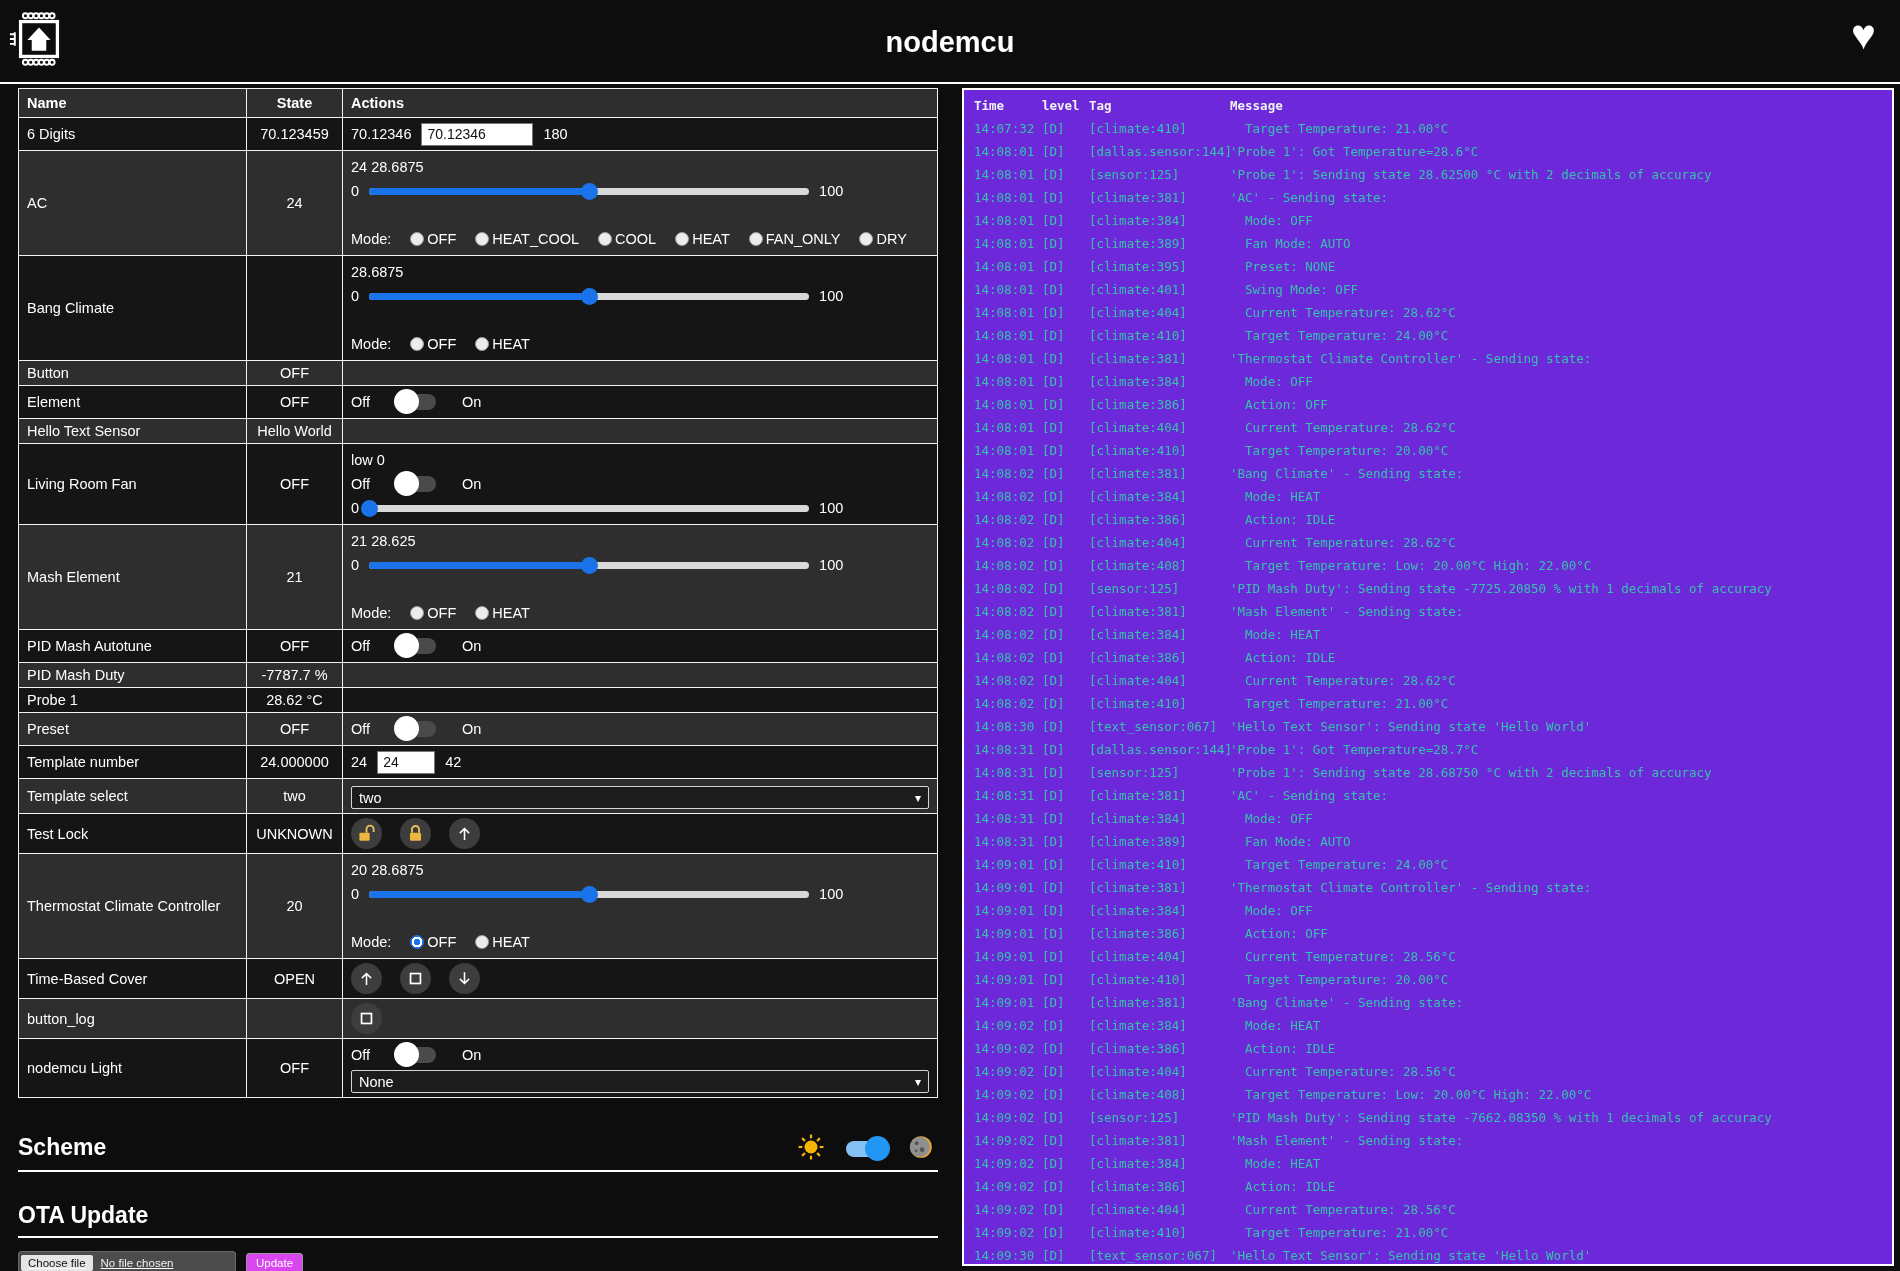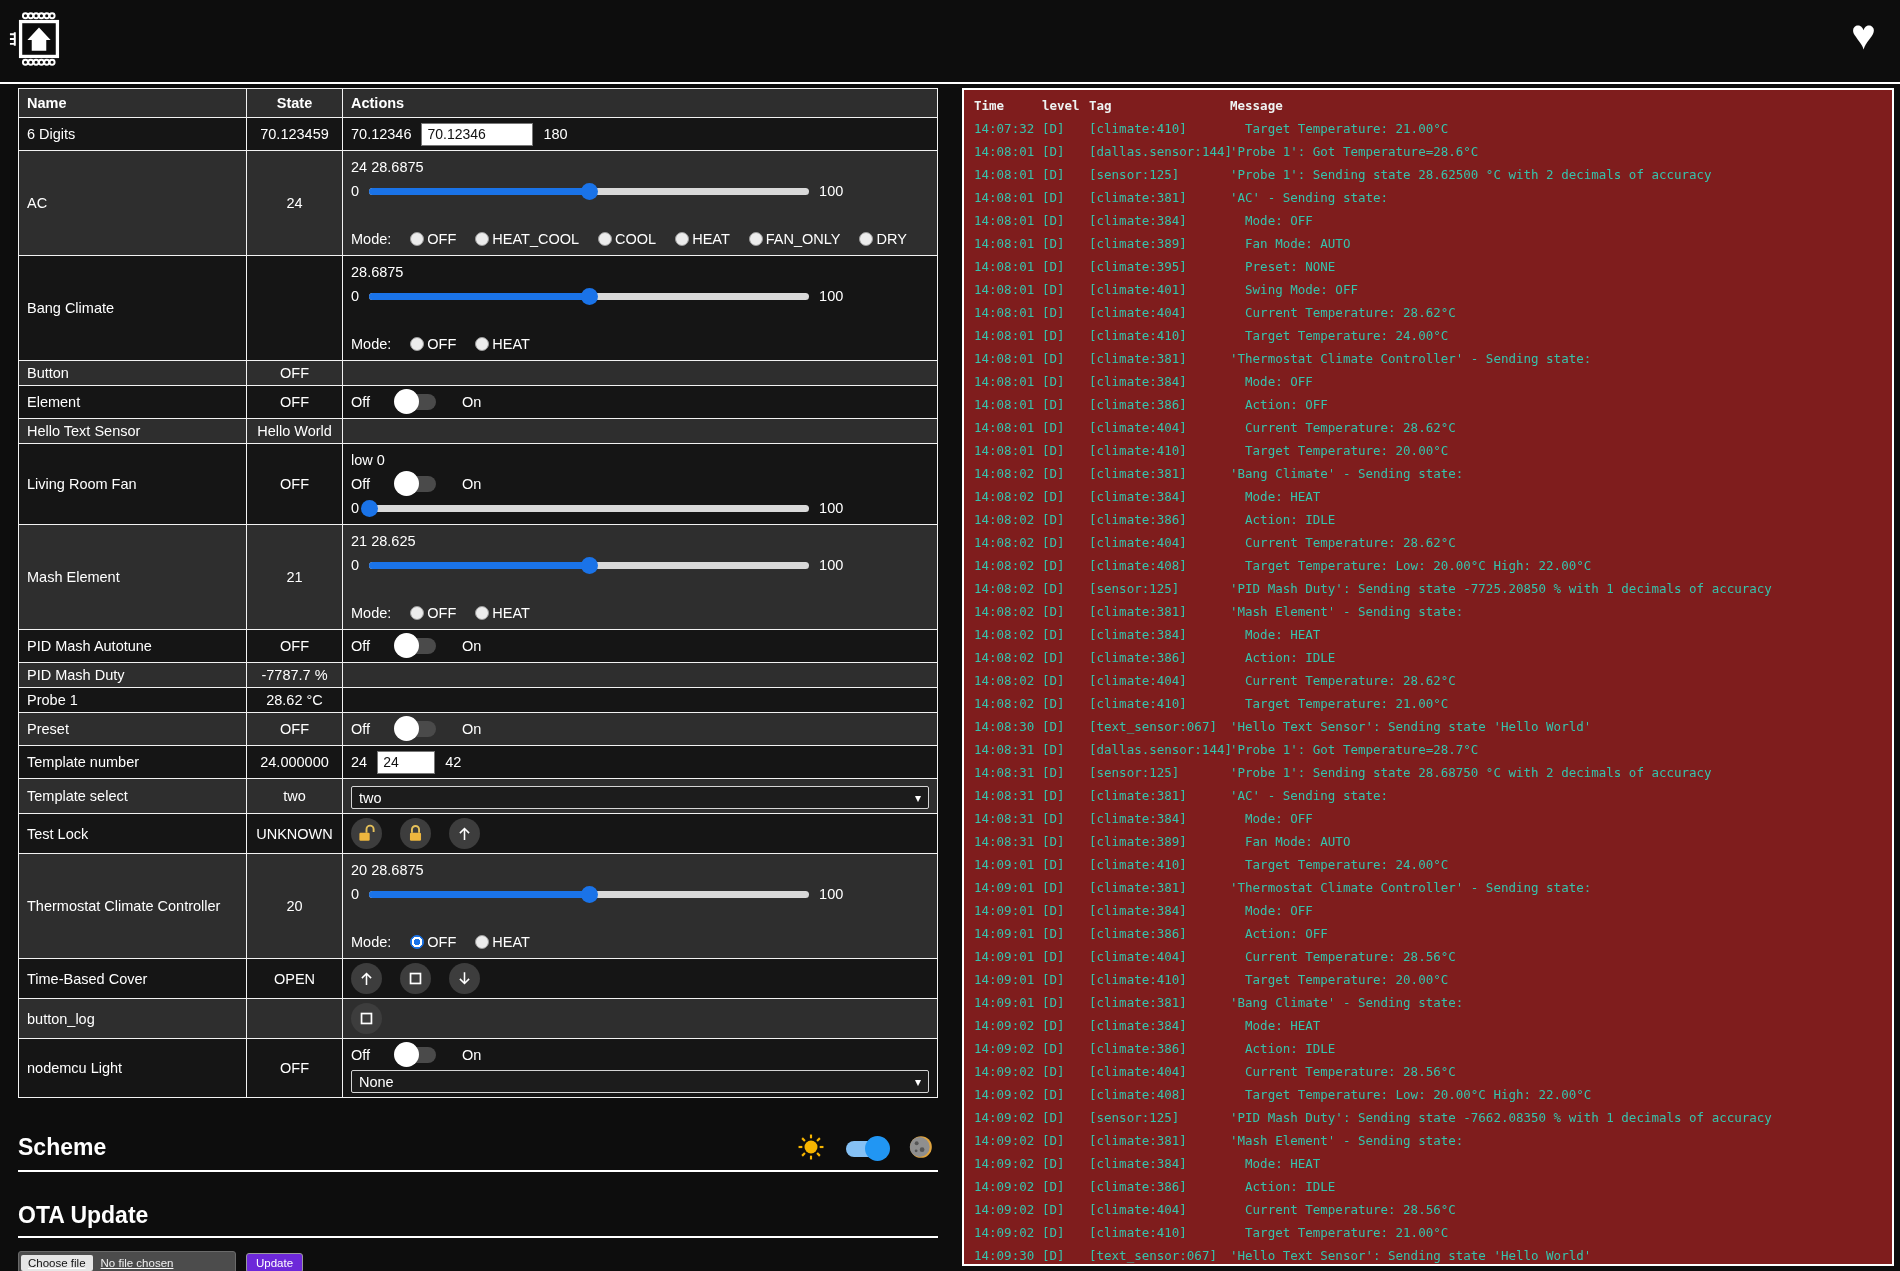--- a/index.html
+++ b/index.html
@@ -51,25 +51,25 @@
   
   .section-head { display:flex; align-items:flex-start; justify-content:space-between; border-bottom:2px solid #fff; padding-bottom:7px; }
   .section-head h2 { margin:0; font-size:23px; font-weight:bold; }
   .scheme-head { margin-top:36px; }
   .ota-head { margin-top:30px; }
   .scheme-icons { display:flex; align-items:center; gap:22px; padding-right:4px; }
   .file-row { margin-top:13px; display:flex; align-items:center; gap:10px; }
   .file-input { display:flex; align-items:center; background:#4c4c4c; border:1px solid #6a6a6a; border-radius:3px; height:23px; width:218px; font-size:11.5px; overflow:hidden;text-decoration:underline; }
   .choose-btn { background:#e6e6e6; color:#111; border:none; border-radius:2px; margin:2px; padding:2px 7px; font-size:11.5px; font-family:"Liberation Sans",sans-serif; }
   .no-file { color:#f0f0f0; margin-left:6px; white-space:nowrap; }
-  .update-btn { background:#6d28d9; color:#fff; border:1px solid #9a9a9a; border-radius:3px; font-size:11.5px; padding:3px 9px; font-family:"Liberation Sans",sans-serif; }
+  .update-btn { background:#d946ef; color:#fff; border:1px solid #9a9a9a; border-radius:3px; font-size:11.5px; padding:3px 9px; font-family:"Liberation Sans",sans-serif; }
 
   
   .log { position:absolute; left:962px; top:88px; width:932px; height:1178px;
-         background:#7f1d1d; border:2px solid #fff; overflow:hidden;
+         background:#6d28d9; border:2px solid #fff; overflow:hidden;
          font-family:"DejaVu Sans Mono", monospace; font-size:12.5px; color:#36c3ac;
          padding:4px 0 0 10px; }
   .log-row { display:grid; grid-template-columns:68px 47px 141px 1fr; line-height:23px; white-space:pre; }
   .log-head { color:#eef3f2; font-weight:bold; }
 </style>
 </head>
 <body>
 
 <div class="header">
   <span class="logo">
@@ -86,20 +86,21 @@
           <circle cx="29" cy="56" r="2.6"></circle>
         <circle cx="34.5" cy="56" r="2.6"></circle>
           <circle cx="40" cy="56" r="2.6"></circle>
           <circle cx="45.5" cy="56" r="2.6"></circle>
         <path d="M2 27 h5 M2 32 h5 M2 37 h5 M7 25 v14"></path>
       </g>
       <rect x="13" y="14" width="38" height="36" fill="none" stroke="#fff" stroke-width="3.4"></rect>
       <path d="M32 20 L44 33 H39.5 V44 H24.5 V33 H20 Z" fill="#fff"></path>
     </svg>
   </span>
+  <div class="page-title">nodemcu</div>
   <span class="heart">♥</span>
 </div>
 <div class="hr-top"></div>
 
 <div class="left">
   <table class="entities">
     <colgroup>
         <col style="width:228px">
         <col style="width:96px">
         <col>

